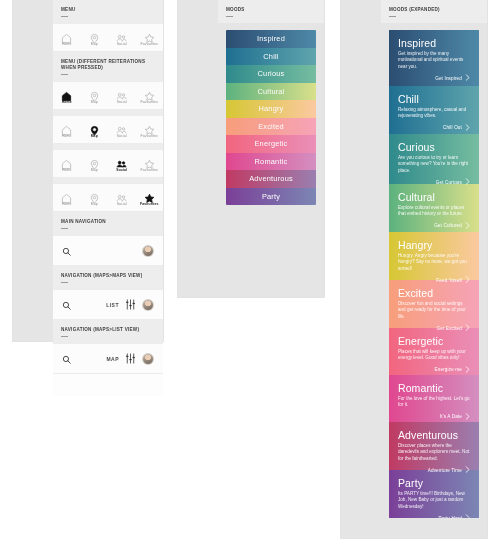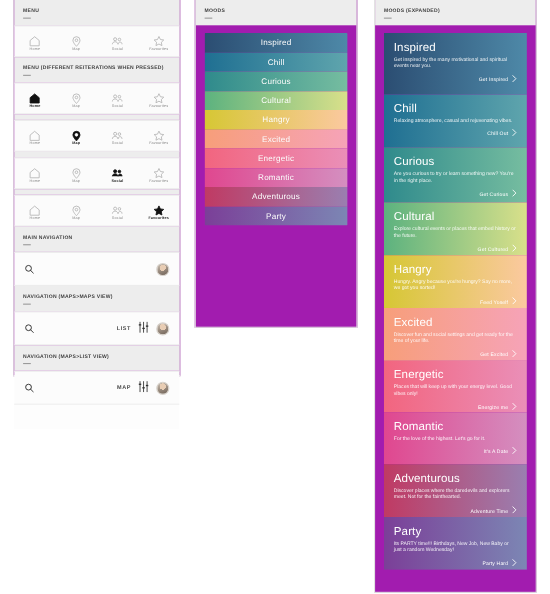--- a/index.html
+++ b/index.html
@@ -9,23 +9,24 @@
     font-family:"Liberation Sans", sans-serif;
     color:#333;
     overflow:hidden;
     position:relative;
   }
   .canvas{position:relative;width:500px;height:540px;background:#fff;}
 
   
   .panel{
     position:absolute;
-    background:#a21caf;
+    background:#e5e5e5;
     border:1px solid #e2e2e2;
     box-sizing:border-box;
+    padding-left:40px;
   }
 
   
   #left-panel{left:12px;top:0;width:152px;height:342px;border-top:none;}
   .sec-head{
     padding:7px 8px 6px 8px;
     background:#ededed;
   }
   .sec-head .t{
     font-size:4.6px;

